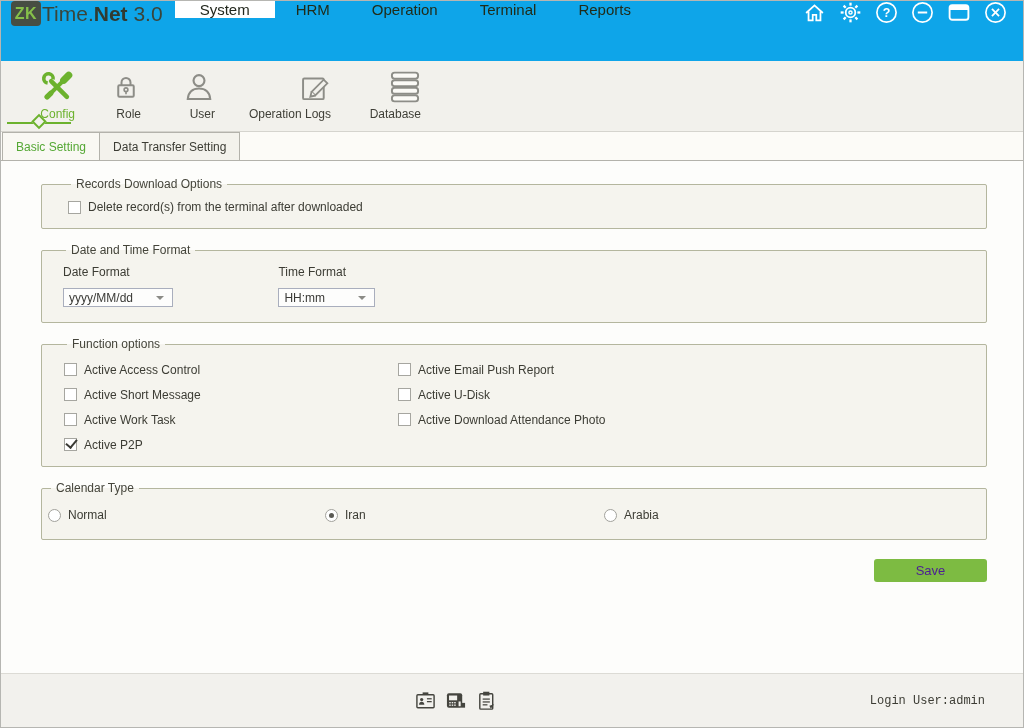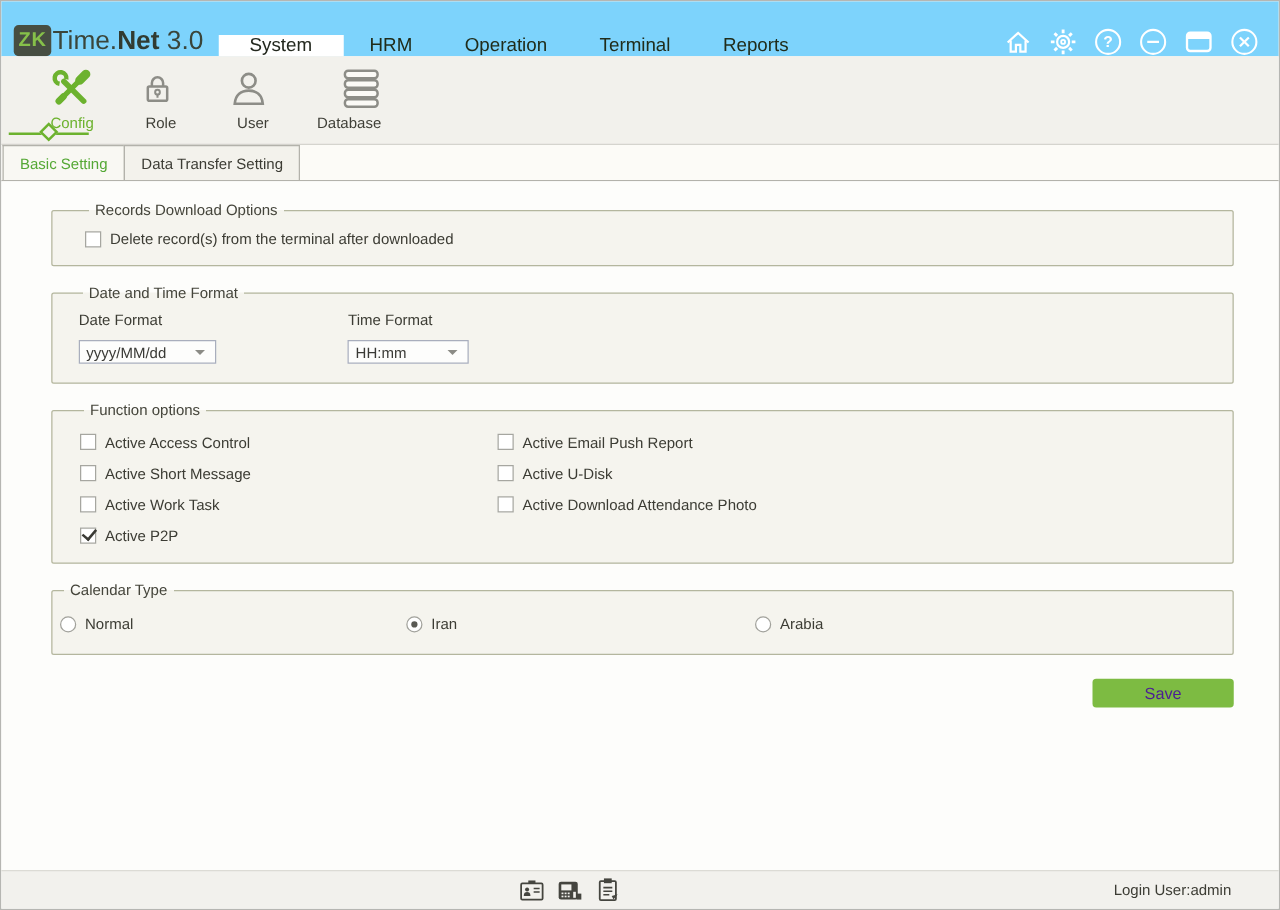--- a/index.html
+++ b/index.html
@@ -3,21 +3,21 @@
 <meta charset="utf-8">
 <style>
   * { margin:0; padding:0; box-sizing:border-box; }
   html,body { width:1024px; height:728px; font-family:"Liberation Sans", sans-serif; }
   .window {
     width:1024px; height:728px; border:1px solid #b6b6b2;
     display:flex; flex-direction:column; background:#fdfdfb; overflow:hidden;
   }
 
   
-  .topbar { height:44px; background:#7dd3fc; display:flex; align-items:flex-end; flex:0 0 auto; }
+  .topbar { height:60px; background:#0ea5e9; display:flex; align-items:flex-start; flex:0 0 auto; }
   .logo { display:flex; align-items:center; padding:0 12px 0 10px; min-width:138px; }
   .zk-box { width:30px; height:25px; background:#474e42; border-radius:4px; color:#86c04a;
             font-size:16px; font-weight:bold; display:flex; align-items:center; justify-content:center; letter-spacing:.5px; }
   .brand { margin-left:1px; font-size:21px; color:#3a453a; white-space:nowrap; }
   .brand .b { font-weight:bold; color:#313b31; }
   .menu { display:flex; align-items:stretch; }
   .menu-item { display:flex; align-items:center; padding:0 21px; font-size:15px; color:#202c1a; cursor:default; }
   .menu-item.active { background:#ffffff; color:#23281e; padding:0 25px; }
   .tb-icons { margin-left:auto; display:flex; align-items:center; gap:13px; padding-right:16px; }
   .tb-icons svg { display:block; }
@@ -69,21 +69,21 @@
   .fs-calendar { padding:9px 0 13px 6px; }
   .cal-row { display:flex; align-items:center; height:22px; }
   .cal-opt { display:flex; align-items:center; }
   .cal-opt.o1 { width:277px; } .cal-opt.o2 { width:279px; }
 
   .save-row { display:flex; justify-content:flex-end; margin:19px 36px 0 0; }
   .save-btn { width:113px; height:23px; background:#7dbb42; border:none; border-radius:3px;
       color:#4c1d95; font-size:13px; font-family:Liberation Sans, sans-serif; cursor:pointer; }
 
   
-  .statusbar { height:31px; background:#f2f1ed; border-top:1px solid #dcdbd5; position:relative; flex:0 0 auto; }
+  .statusbar { height:54px; background:#f2f1ed; border-top:1px solid #dcdbd5; position:relative; flex:0 0 auto;font-family:Liberation Mono, monospace; }
   .status-icons { position:absolute; left:414px; top:0; height:100%; display:flex; align-items:center; gap:9px; }
   .status-icons svg { display:block; cursor:pointer; }
   .login-user { position:absolute; right:38px; top:0; height:100%; display:flex; align-items:center;
       font-size:12px; color:#3c3c34; }
 </style>
 </head>
 <body>
 
 <div class="window">
 
@@ -175,20 +175,30 @@
       <span class="tlbl">Role</span>
     </div>
     <div class="tool-item w-user">
       <span class="ticon">
         <svg width="32" height="32" viewBox="0 0 24 24" fill="none" stroke="#8d8d87" stroke-width="1.6">
           <circle cx="12" cy="7.2" r="4.1"></circle>
           <path d="M3.6 21 C4 15.6 7.5 13.1 12 13.1 C16.5 13.1 20 15.6 20.4 21 Z"></path>
         </svg>
       </span>
       <span class="tlbl">User</span>
+    </div>
+    <div class="tool-item w-oplogs">
+      <span class="ticon">
+        <svg width="34" height="34" viewBox="0 0 28 28" fill="none" stroke="#8d8d87" stroke-width="1.6">
+          <rect x="5" y="7" width="17" height="17" rx="1"></rect>
+          <path d="M12 18 L22 8 L25 11 L15 21 Z" fill="#f2f1ec" stroke-width="1.5"></path>
+          <path d="M12 18 L11 22 L15 21" fill="#f2f1ec" stroke-width="1.5"></path>
+        </svg>
+      </span>
+      <span class="tlbl">Operation Logs</span>
     </div>
     <div class="tool-item w-db">
       <span class="ticon">
         <svg width="32" height="34" viewBox="0 0 24 26" fill="#fbfaf6" stroke="#8d8d87" stroke-width="1.5">
           <rect x="2" y="2" width="20" height="4.6" rx="2"></rect>
           <rect x="2" y="7.8" width="20" height="4.6" rx="2"></rect>
           <rect x="2" y="13.6" width="20" height="4.6" rx="2"></rect>
           <rect x="2" y="19.4" width="20" height="4.6" rx="2"></rect>
         </svg>
       </span>

